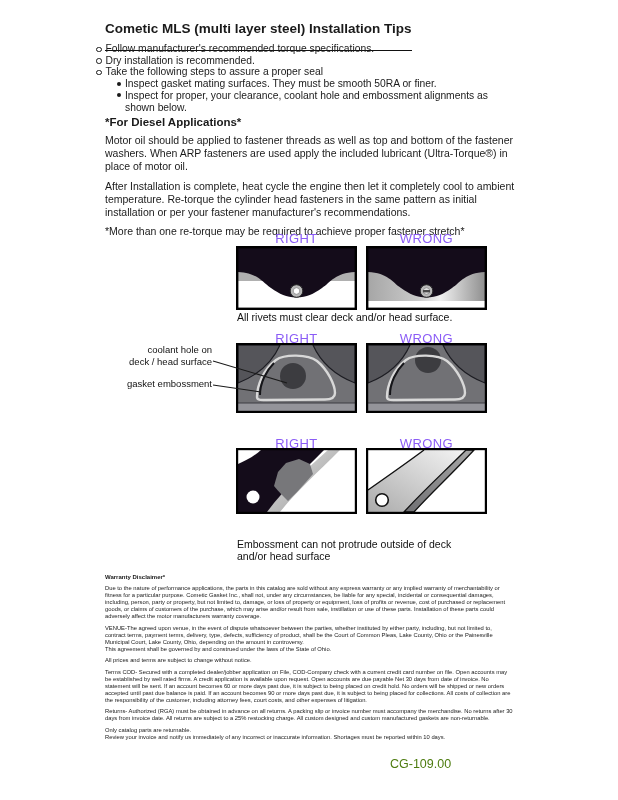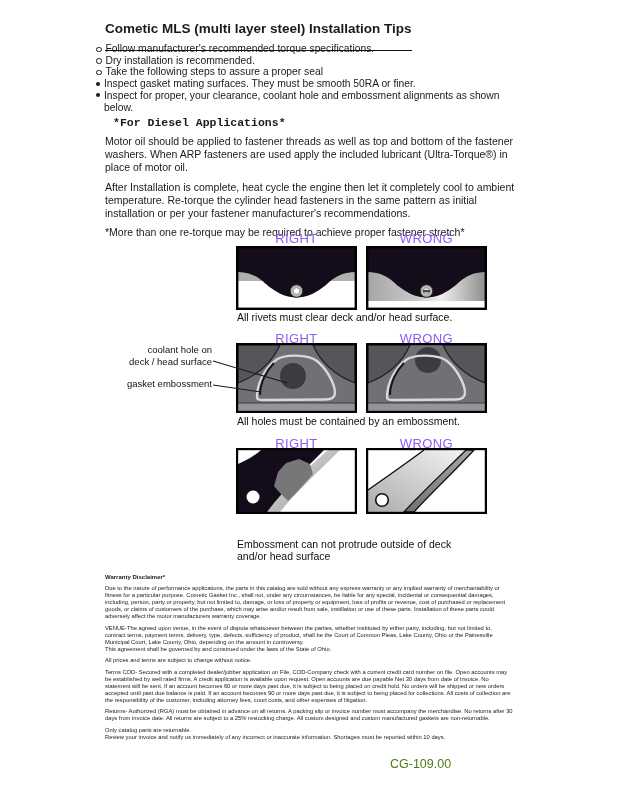--- a/index.html
+++ b/index.html
@@ -11,25 +11,25 @@
   .abs{position:absolute;}
   
   .title{
     left:105px;top:21px;font-size:13.5px;font-weight:bold;
     border-bottom:1.6px solid #111;padding-bottom:14px;letter-spacing:0;
   }
   
   .tips{left:96px;top:43px;width:420px;font-size:10.3px;line-height:11.7px;}
   .tip-row{display:flex;align-items:flex-start;}
   .o-marker{flex:0 0 auto;width:3.5px;height:3.5px;border:1px solid #1a1a1a;border-radius:50%;margin:3.5px 4px 0 0;}
-  .sub{}
+  .sub{margin-left:21px;}
   .b-marker{flex:0 0 auto;width:4px;height:4px;background:#1a1a1a;border-radius:50%;margin:3.5px 4px 0 0;}
   
   .diesel{left:105px;top:116px;width:412px;}
-  .diesel h2{margin:0 0 6px 8px;font-size:11.5px;font-weight:bold;font-family:Liberation Mono, monospace;}
+  .diesel h2{margin:0 0 6px 0;font-size:11.5px;font-weight:bold;}
   .diesel p{margin:0 0 6.5px 0;font-size:10.5px;line-height:13px;}
   
   .fig-label{width:121px;text-align:center;font-size:13px;letter-spacing:.4px;color:#8b5cf6;}
   .fig-box{width:121px;}
   .fig-box svg{display:block;}
   .caption{font-size:10.5px;line-height:12px;color:#111;}
   .prewrap{white-space:pre-line;}
   .ann-label{font-size:9.5px;line-height:11.5px;text-align:right;color:#111;}
   
   .warranty{left:105px;top:574px;width:408px;}
@@ -146,21 +146,20 @@
       <path d="M24,52 C24,40 30,28 38,20" fill="none" stroke="#16161a" stroke-width="2"></path>
       <rect x="1.1" y="1.1" width="118.8" height="67.8" fill="none" stroke="#000000" stroke-width="2.2"></rect>
     </svg>
   </div>
 
   <svg class="abs" style="left:100px;top:330px;" width="300" height="80" viewBox="0 0 300 80">
     <line x1="113" y1="31" x2="187" y2="53" stroke="#1a1a1a" stroke-width="1.1"></line>
     <line x1="113" y1="55" x2="161" y2="62" stroke="#1a1a1a" stroke-width="1.1"></line>
   </svg>
 
-  <div class="abs caption" style="left:237px;top:415px;">All holes must be contained by an embossment.</div>
 
   <div class="abs fig-label" style="left:236px;top:436px;">RIGHT</div>
   <div class="abs fig-label" style="left:366px;top:436px;">WRONG</div>
 
   <div class="abs fig-box" style="left:236px;top:448px;">
     <svg width="121" height="66" viewBox="0 0 121 66">
       <defs>
         <linearGradient id="band3r" x1="0" y1="0" x2="1" y2="1">
           <stop offset="0" stop-color="#e2e2e2"></stop>
           <stop offset="1" stop-color="#9a9a9a"></stop>

